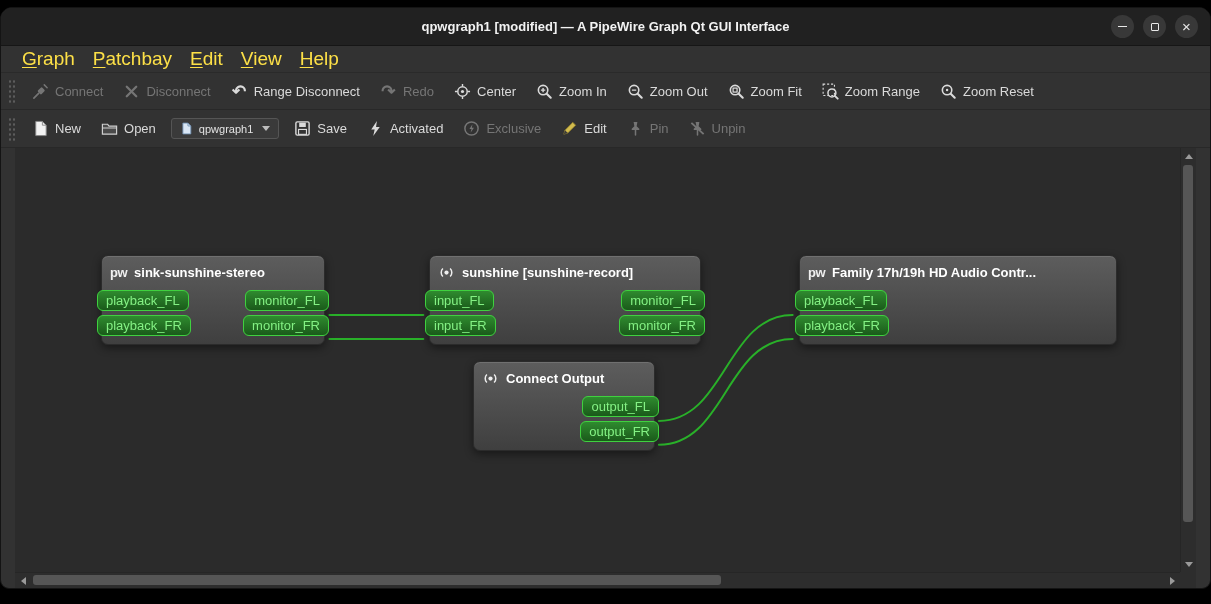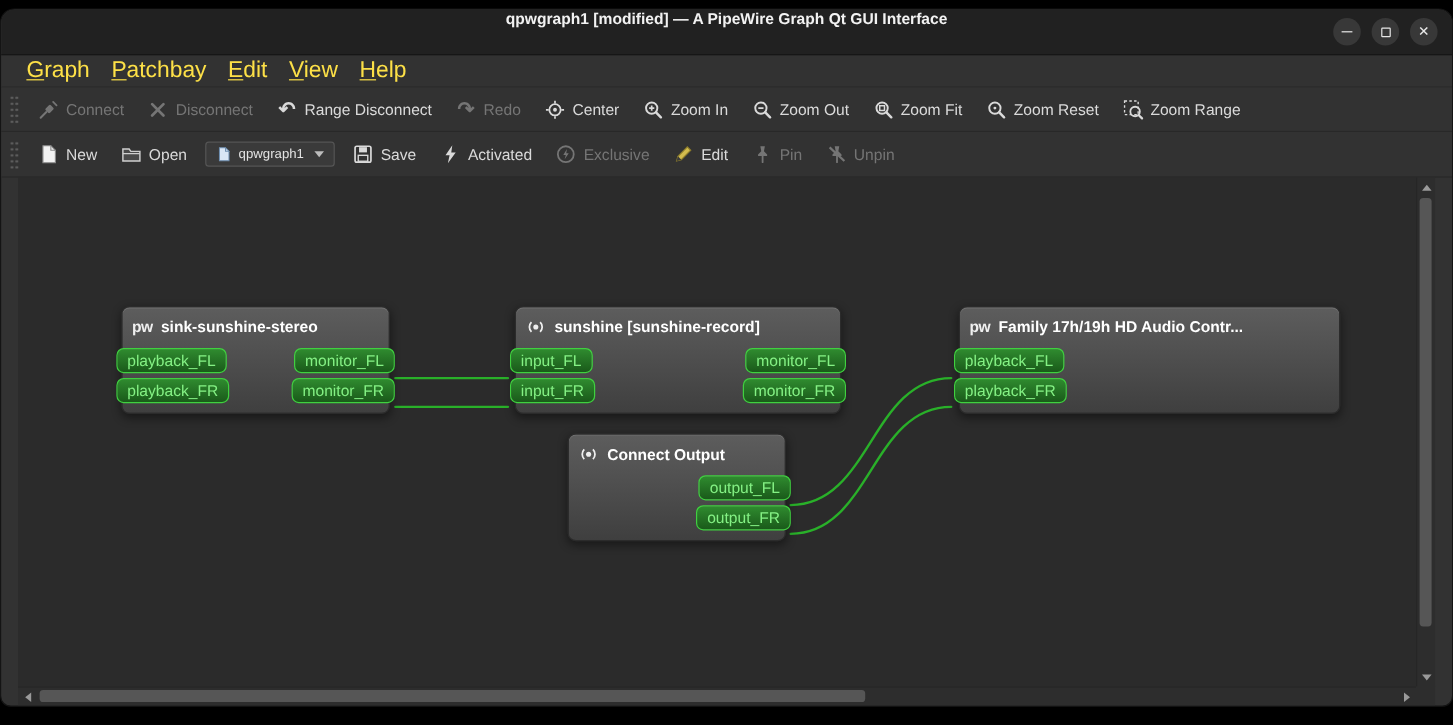--- a/index.html
+++ b/index.html
@@ -7,21 +7,21 @@
 
   .window {
     position:absolute; left:0; top:7px; width:1211px; height:582px;
     background:#323232; border-radius:12px 12px 9px 9px; overflow:hidden;
     display:flex; flex-direction:column; border:1px solid #141414;
   }
 
   
   .titlebar {
     height:38px; background:#212121; position:relative; flex:0 0 auto;
-    display:flex; justify-content:center;
+    display:flex; align-items:center; justify-content:center;
     border-bottom:1px solid #161616;
   }
   .titlebar .title { color:#f2f2f2; font-size:13px; font-weight:bold; }
   .win-controls { position:absolute; right:12px; top:0; height:100%; display:flex; align-items:center; gap:9px; }
   .win-btn {
     width:23px; height:23px; border-radius:50%; background:#383838;
     display:flex; align-items:center; justify-content:center; color:#e8e8e8; cursor:pointer;
   }
   .glyph-min { display:block; width:9px; height:1.5px; background:#e8e8e8; }
   .glyph-max { display:block; width:8px; height:8px; border:1.4px solid #e8e8e8; border-radius:1px; }
@@ -235,34 +235,34 @@
       <svg class="ticon" viewBox="0 0 18 18">
           <circle cx="7.5" cy="7.5" r="5" fill="none" stroke="currentColor" stroke-width="1.7"></circle>
           <line x1="11.3" y1="11.3" x2="15.6" y2="15.6" stroke="currentColor" stroke-width="2.2" stroke-linecap="round"></line>
           <rect x="5.4" y="5.4" width="4.2" height="4.2" fill="none" stroke="currentColor" stroke-width="1.3"></rect>
         </svg>
       <span class="tb-label">Zoom Fit</span>
     </div>
 
     <div class="tb-btn">
       <svg class="ticon" viewBox="0 0 18 18">
+          <rect x="1.2" y="1.2" width="12" height="12" fill="none" stroke="currentColor" stroke-width="1.2" stroke-dasharray="2.2 2"></rect>
+          <circle cx="10.5" cy="10.5" r="4.2" fill="none" stroke="currentColor" stroke-width="1.6"></circle>
+          <line x1="13.6" y1="13.6" x2="16.6" y2="16.6" stroke="currentColor" stroke-width="2" stroke-linecap="round"></line>
+        </svg>
+      <span class="tb-label">Zoom Range</span>
+    </div>
+
+    <div class="tb-btn">
+      <svg class="ticon" viewBox="0 0 18 18">
           <circle cx="7.5" cy="7.5" r="5" fill="none" stroke="currentColor" stroke-width="1.7"></circle>
           <line x1="11.3" y1="11.3" x2="15.6" y2="15.6" stroke="currentColor" stroke-width="2.2" stroke-linecap="round"></line>
           <circle cx="7.5" cy="7.5" r="1.3" fill="currentColor"></circle>
         </svg>
       <span class="tb-label">Zoom Reset</span>
-    </div>
-
-    <div class="tb-btn">
-      <svg class="ticon" viewBox="0 0 18 18">
-          <rect x="1.2" y="1.2" width="12" height="12" fill="none" stroke="currentColor" stroke-width="1.2" stroke-dasharray="2.2 2"></rect>
-          <circle cx="10.5" cy="10.5" r="4.2" fill="none" stroke="currentColor" stroke-width="1.6"></circle>
-          <line x1="13.6" y1="13.6" x2="16.6" y2="16.6" stroke="currentColor" stroke-width="2" stroke-linecap="round"></line>
-        </svg>
-      <span class="tb-label">Zoom Range</span>
     </div>
   </div>
 
   <div class="toolbar tb2">
     <div class="tb-handle"></div>
 
     <div class="tb-btn">
       <svg class="ticon" viewBox="0 0 18 18">
           <path d="M4 1.5 h7 l4 4 V16.5 H4 z" fill="#f2f2f2" stroke="#8a8a8a" stroke-width="1"></path>
           <path d="M11 1.5 v4 h4" fill="none" stroke="#8a8a8a" stroke-width="1"></path>

